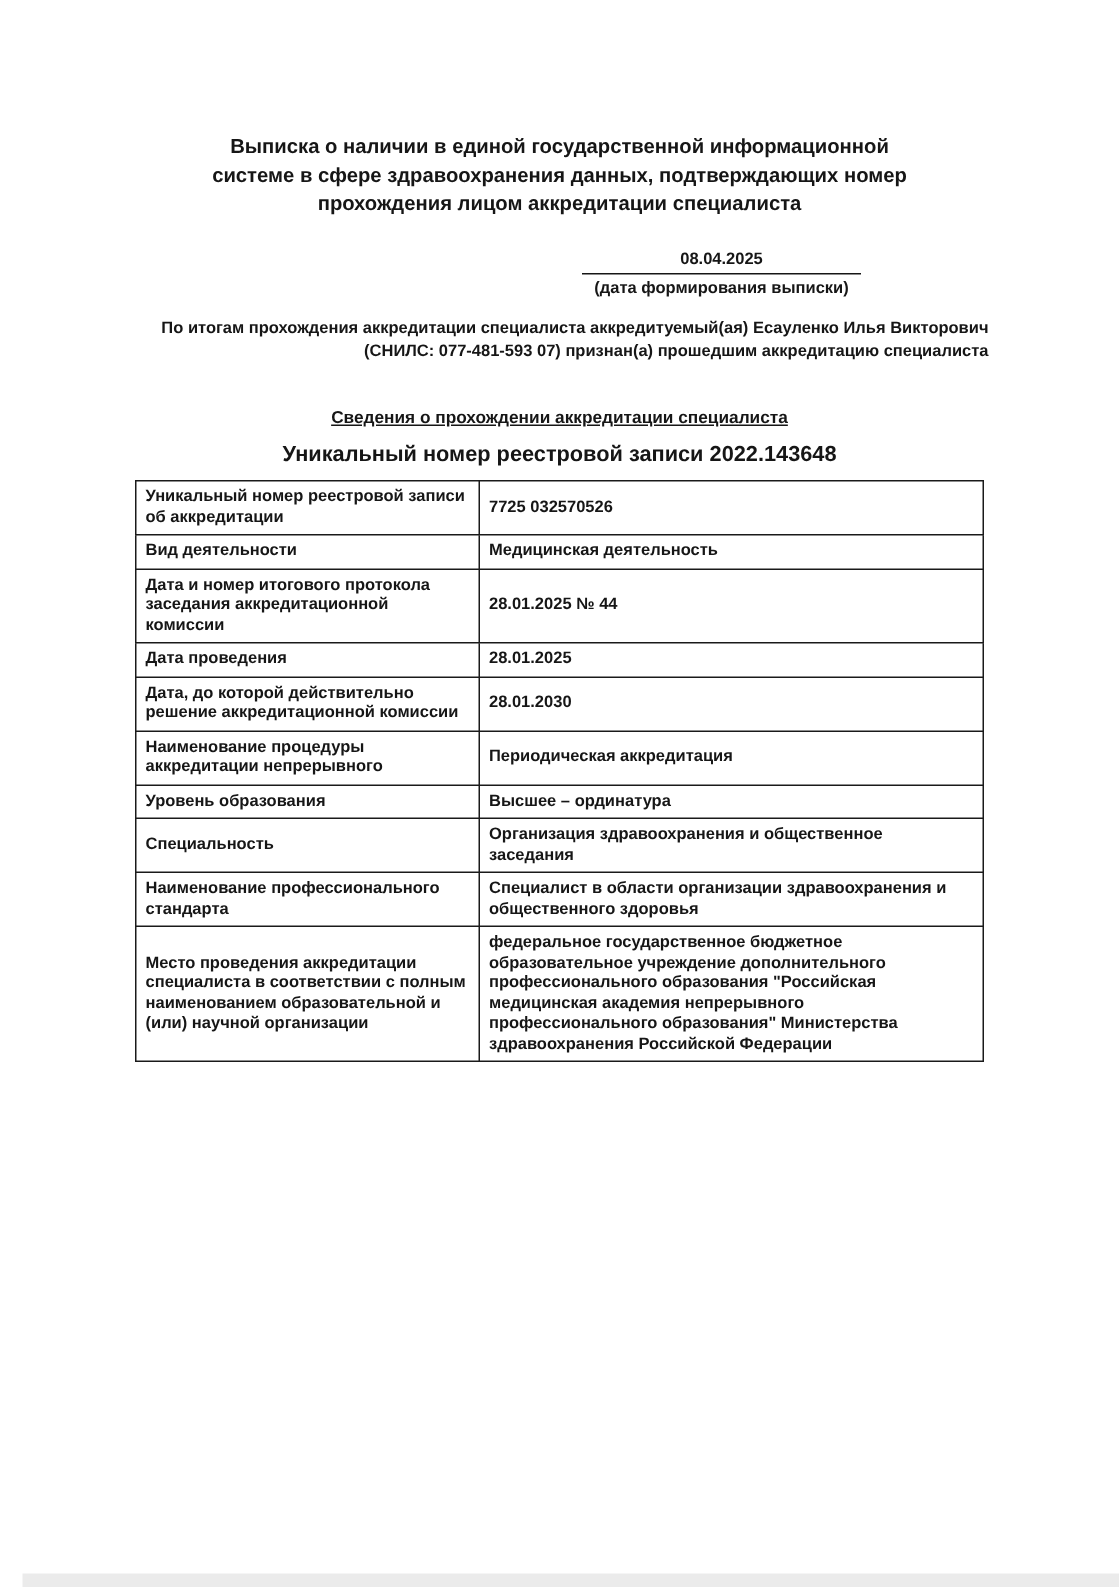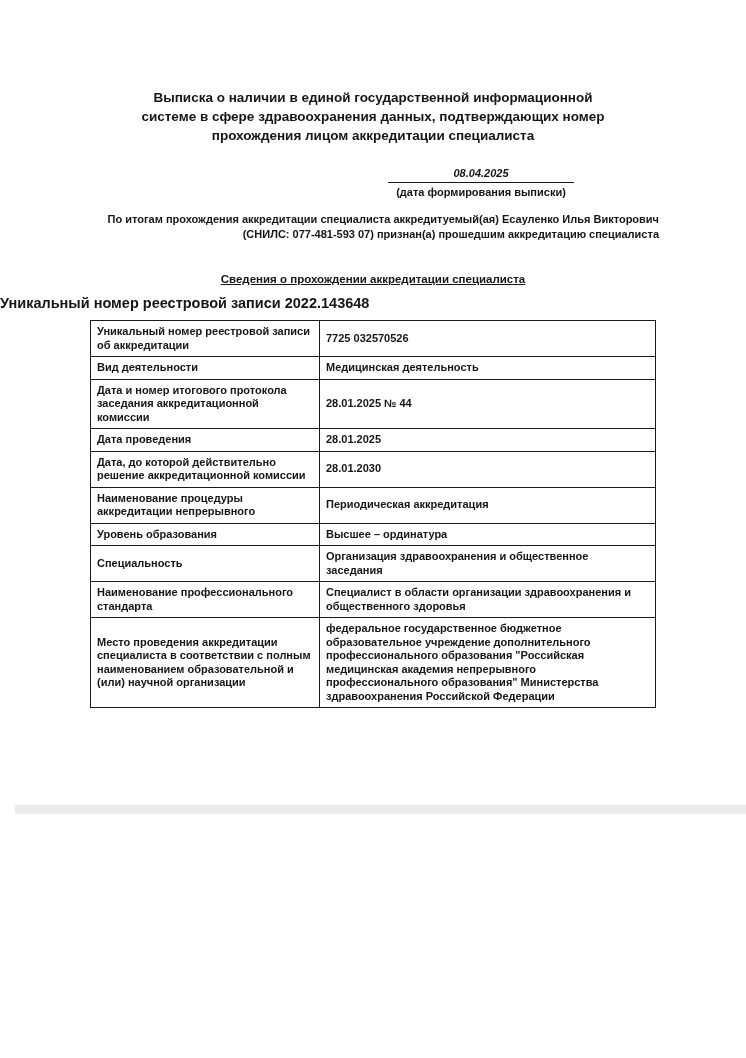--- a/index.html
+++ b/index.html
@@ -3,21 +3,21 @@
 <meta charset="utf-8">
 <style>
   html, body {
     margin: 0;
     padding: 0;
     background: #ffffff;
   }
   .page {
     position: relative;
     width: 746px;
-    height: 814px;
+    height: 1058px;
     background: #ffffff;
     font-family: "Liberation Sans", "DejaVu Sans", sans-serif;
     font-weight: 700;
     color: #161616;
     overflow: hidden;
     box-sizing: border-box;
   }
   .content {
     padding-top: 88px;
   }
@@ -30,42 +30,41 @@
   }
   .date-block {
     width: 186px;
     margin: 22px 172px 0 auto;
     font-size: 11px;
     text-align: center;
   }
   .date-value {
     padding-bottom: 3px;
     border-bottom: 1.5px solid #161616;
-    font-style: italic;
   }
   .date-caption {
     margin-top: 3px;
     white-space: nowrap;
   }
   .summary {
     width: 572px;
     margin: 14px auto 0 auto;
     text-align: right;
     font-size: 11px;
     line-height: 15px;
   }
   .section-heading {
     margin-top: 31px;
     text-align: center;
     font-size: 11.5px;
     text-decoration: underline;
   }
   .registry-heading {
     margin-top: 10px;
-    text-align: left;
+    text-align: center;
     font-size: 14.5px;
   }
   table.acc-table {
     border-collapse: collapse;
     table-layout: fixed;
     width: 566px;
     margin: 9px 10px 0 90px;
     font-size: 11px;
     line-height: 13.5px;
   }

